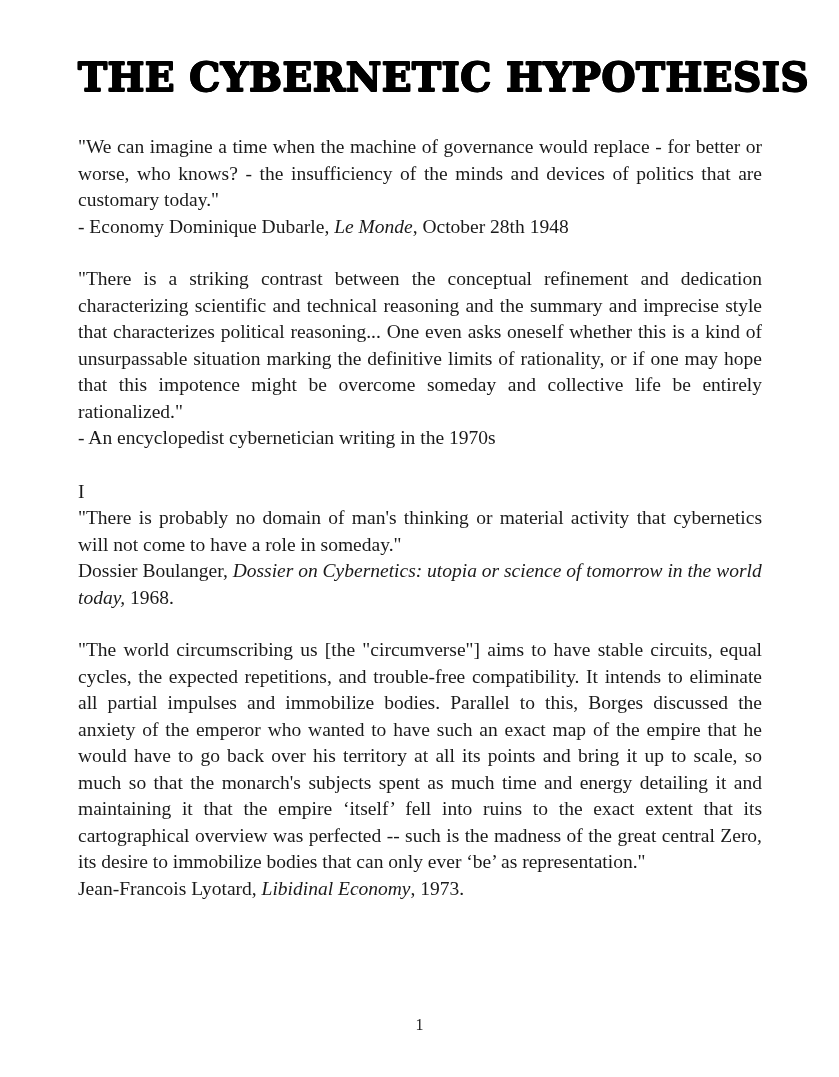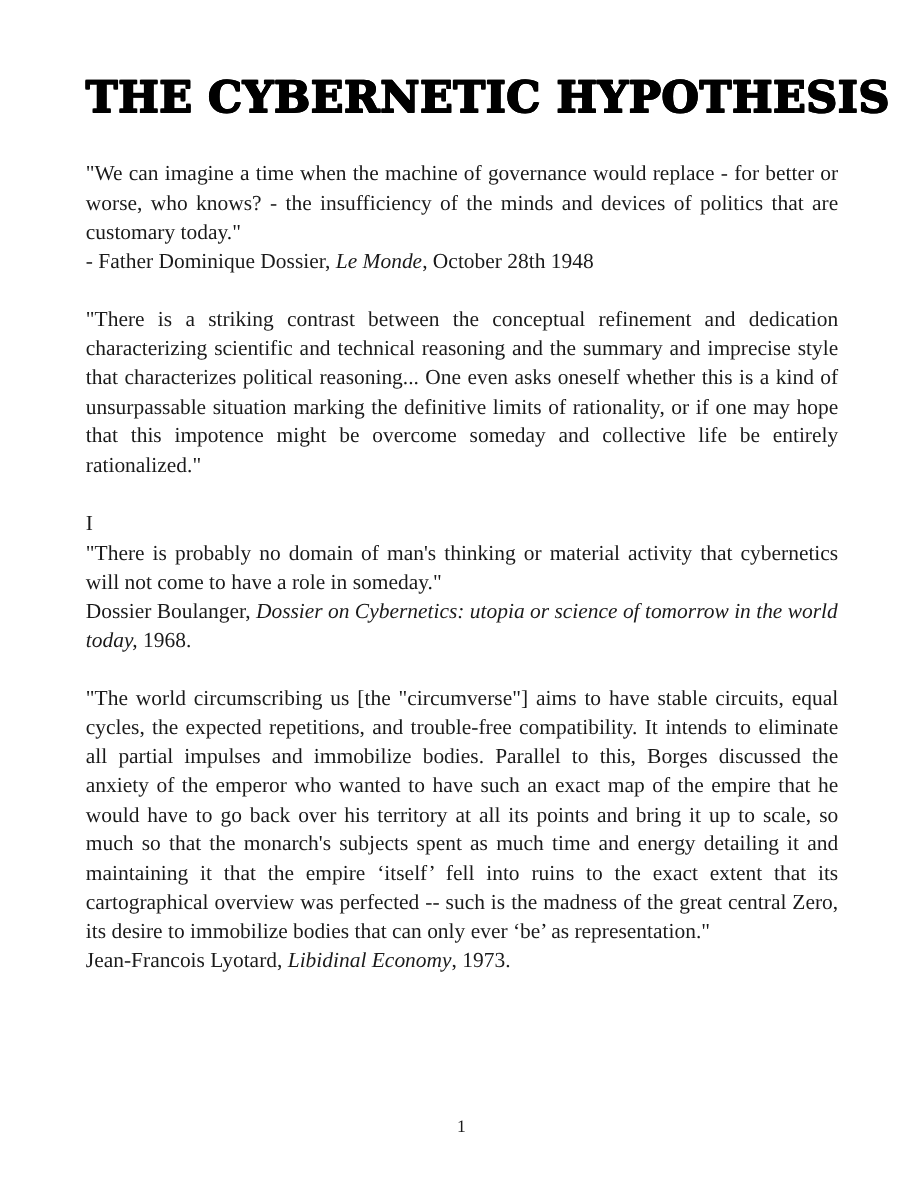--- a/index.html
+++ b/index.html
@@ -12,21 +12,21 @@
     width: 839px;
     height: 1077px;
     background: #ffffff;
     overflow: hidden;
     font-family: "Liberation Serif", serif;
     color: #1a1a1a;
   }
   .content {
     position: absolute;
     left: 78px;
-    top: 66px;
+    top: 54px;
     width: 684px;
   }
   .doc-title {
     margin: 0 0 34px 0;
     font-family: "DejaVu Serif", serif;
     font-weight: bold;
     font-size: 39px;
     line-height: 46px;
     letter-spacing: 0.5px;
     color: #000000;
@@ -75,25 +75,26 @@
 </head>
 <body>
 
 <div class="page">
   <div class="content">
 
     <h1 class="doc-title">THE CYBERNETIC HYPOTHESIS</h1>
 
     <section class="block">
       <p class="quote">"We can imagine a time when the machine of governance would replace - for better or worse, who knows? - the insufficiency of the minds and devices of politics that are customary today."</p>
-      <p class="attribution"><span>- Father Dominique Dossier, </span><em>Le Monde</em><span>, October 28th 1948</span></p>
+      <p class="attribution"><span>- Economy Dominique Dubarle, </span><em>Le Monde</em><span>, October 28th 1948</span></p>
     </section>
 
     <section class="block">
       <p class="quote">"There is a striking contrast between the conceptual refinement and dedication characterizing scientific and technical reasoning and the summary and imprecise style that characterizes political reasoning... One even asks oneself whether this is a kind of unsurpassable situation marking the definitive limits of rationality, or if one may hope that this impotence might be overcome someday and collective life be entirely rationalized."</p>
+      <p class="attribution"><span>- An encyclopedist cybernetician writing in the 1970s</span></p>
     </section>
 
     <div class="section-heading">I</div>
 
     <section class="block">
       <p class="quote">"There is probably no domain of man's thinking or material activity that cybernetics will not come to have a role in someday."</p>
       <p class="attribution"><span>Dossier Boulanger, </span><em>Dossier on Cybernetics: utopia or science of tomorrow in the world today,</em><span> 1968.</span></p>
     </section>
 
     <section class="block last">

